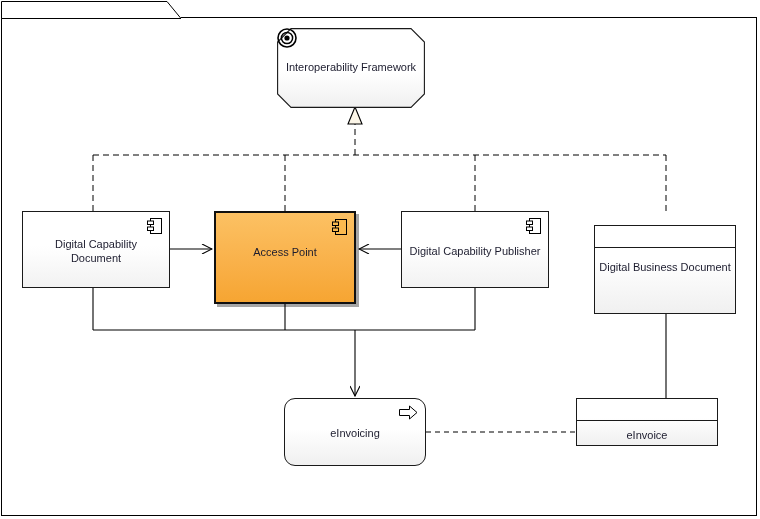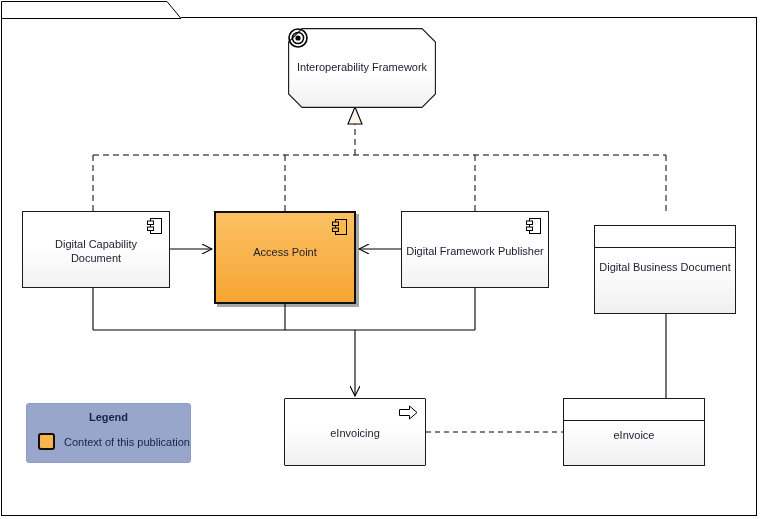--- a/index.html
+++ b/index.html
@@ -107,21 +107,21 @@
     left: 0; top: 0;
     width: 100%;
     height: 22px;
     border-bottom: 1px solid #1a1a1a;
     box-sizing: border-box;
   }
 
   
   .proc {
     border: 1px solid #1a1a1a;
-    border-radius: 1px;
+    border-radius: 11px;
     background: linear-gradient(to bottom, #ffffff 0%, #ffffff 45%, #f0f0f0 100%);
   }
   .proc-icon {
     position: absolute;
     right: 7px;
     top: 6px;
     width: 19px;
     height: 15px;
   }
 
@@ -244,21 +244,21 @@
     <g>
       <line x1="666" y1="306" x2="666" y2="398" stroke="#000000" stroke-width="1.1"></line>
       <path d="M666,288 L673,306 L659,306 Z" fill="#fcf6e8" stroke="#000000" stroke-width="1.1"></path>
     </g>
 
     <g>
       <line x1="426" y1="432" x2="592" y2="432" stroke="#000000" stroke-width="1.1" stroke-dasharray="5,4" marker-end="url(#openArrowR)"></line>
     </g>
   </svg>
 
-  <div class="octa node" style="left:288px; top:28px; width:148px; height:73px;border-radius:32px;">
+  <div class="octa node" style="left:277px; top:28px; width:148px; height:73px;border-radius:32px;">
     <svg width="148" height="80" viewBox="0 0 148 80">
       <defs>
         <linearGradient id="octaGrad" x1="0" y1="0" x2="0" y2="1">
           <stop offset="0%" stop-color="#ffffff"></stop>
           <stop offset="55%" stop-color="#ffffff"></stop>
           <stop offset="100%" stop-color="#f0f0f0"></stop>
         </linearGradient>
       </defs>
       <path d="M14,0.6 L134,0.6 L147.4,14 L147.4,66 L134,79.4 L14,79.4 L0.6,66 L0.6,14 Z" fill="url(#octaGrad)" stroke="#1a1a1a" stroke-width="1.1"></path>
     </svg>
@@ -288,41 +288,34 @@
     </svg>
     <div class="node-label" style="top:32px;">Access Point</div>
   </div>
 
   <div class="comp node" style="left:401px; top:211px; width:148px; height:77px;">
     <svg class="comp-icon" viewBox="0 0 16 18">
       <rect x="3.5" y="1.5" width="11" height="15" fill="#ffffff" stroke="#000000" stroke-width="1"></rect>
       <rect x="0.5" y="4" width="6" height="3.5" fill="#ffffff" stroke="#000000" stroke-width="1"></rect>
       <rect x="0.5" y="10" width="6" height="3.5" fill="#ffffff" stroke="#000000" stroke-width="1"></rect>
     </svg>
-    <div class="node-label" style="top:32px;">Digital Framework Publisher</div>
+    <div class="node-label" style="top:32px;">Digital Capability Publisher</div>
   </div>
 
   <div class="clsbox node" style="left:594px; top:225px; width:142px; height:89px;">
     <div class="strip"></div>
     <div class="node-label" style="top:34px;">Digital Business Document</div>
   </div>
 
   <div class="proc node" style="left:284px; top:398px; width:142px; height:68px;">
     <svg class="proc-icon" viewBox="0 0 19 15">
       <path d="M0.5,4.5 L10.5,4.5 L10.5,1 L18,7.5 L10.5,14 L10.5,10.5 L0.5,10.5 Z" fill="#ffffff" stroke="#000000" stroke-width="1"></path>
     </svg>
     <div class="node-label" style="top:27px;">eInvoicing</div>
   </div>
 
-  <div class="clsbox node" style="left:563px; top:398px; width:142px; height:68px;">
+  <div class="clsbox node" style="left:576px; top:398px; width:142px; height:48px;">
     <div class="strip"></div>
     <div class="node-label" style="top:29px;">eInvoice</div>
   </div>
 
-  <div class="legend">
-    <div class="legend-title">Legend</div>
-    <div class="legend-row">
-      <span class="legend-swatch"></span>
-      <span class="legend-text">Context of this publication</span>
-    </div>
-  </div>
 
 </div>
 
 </body></html>

